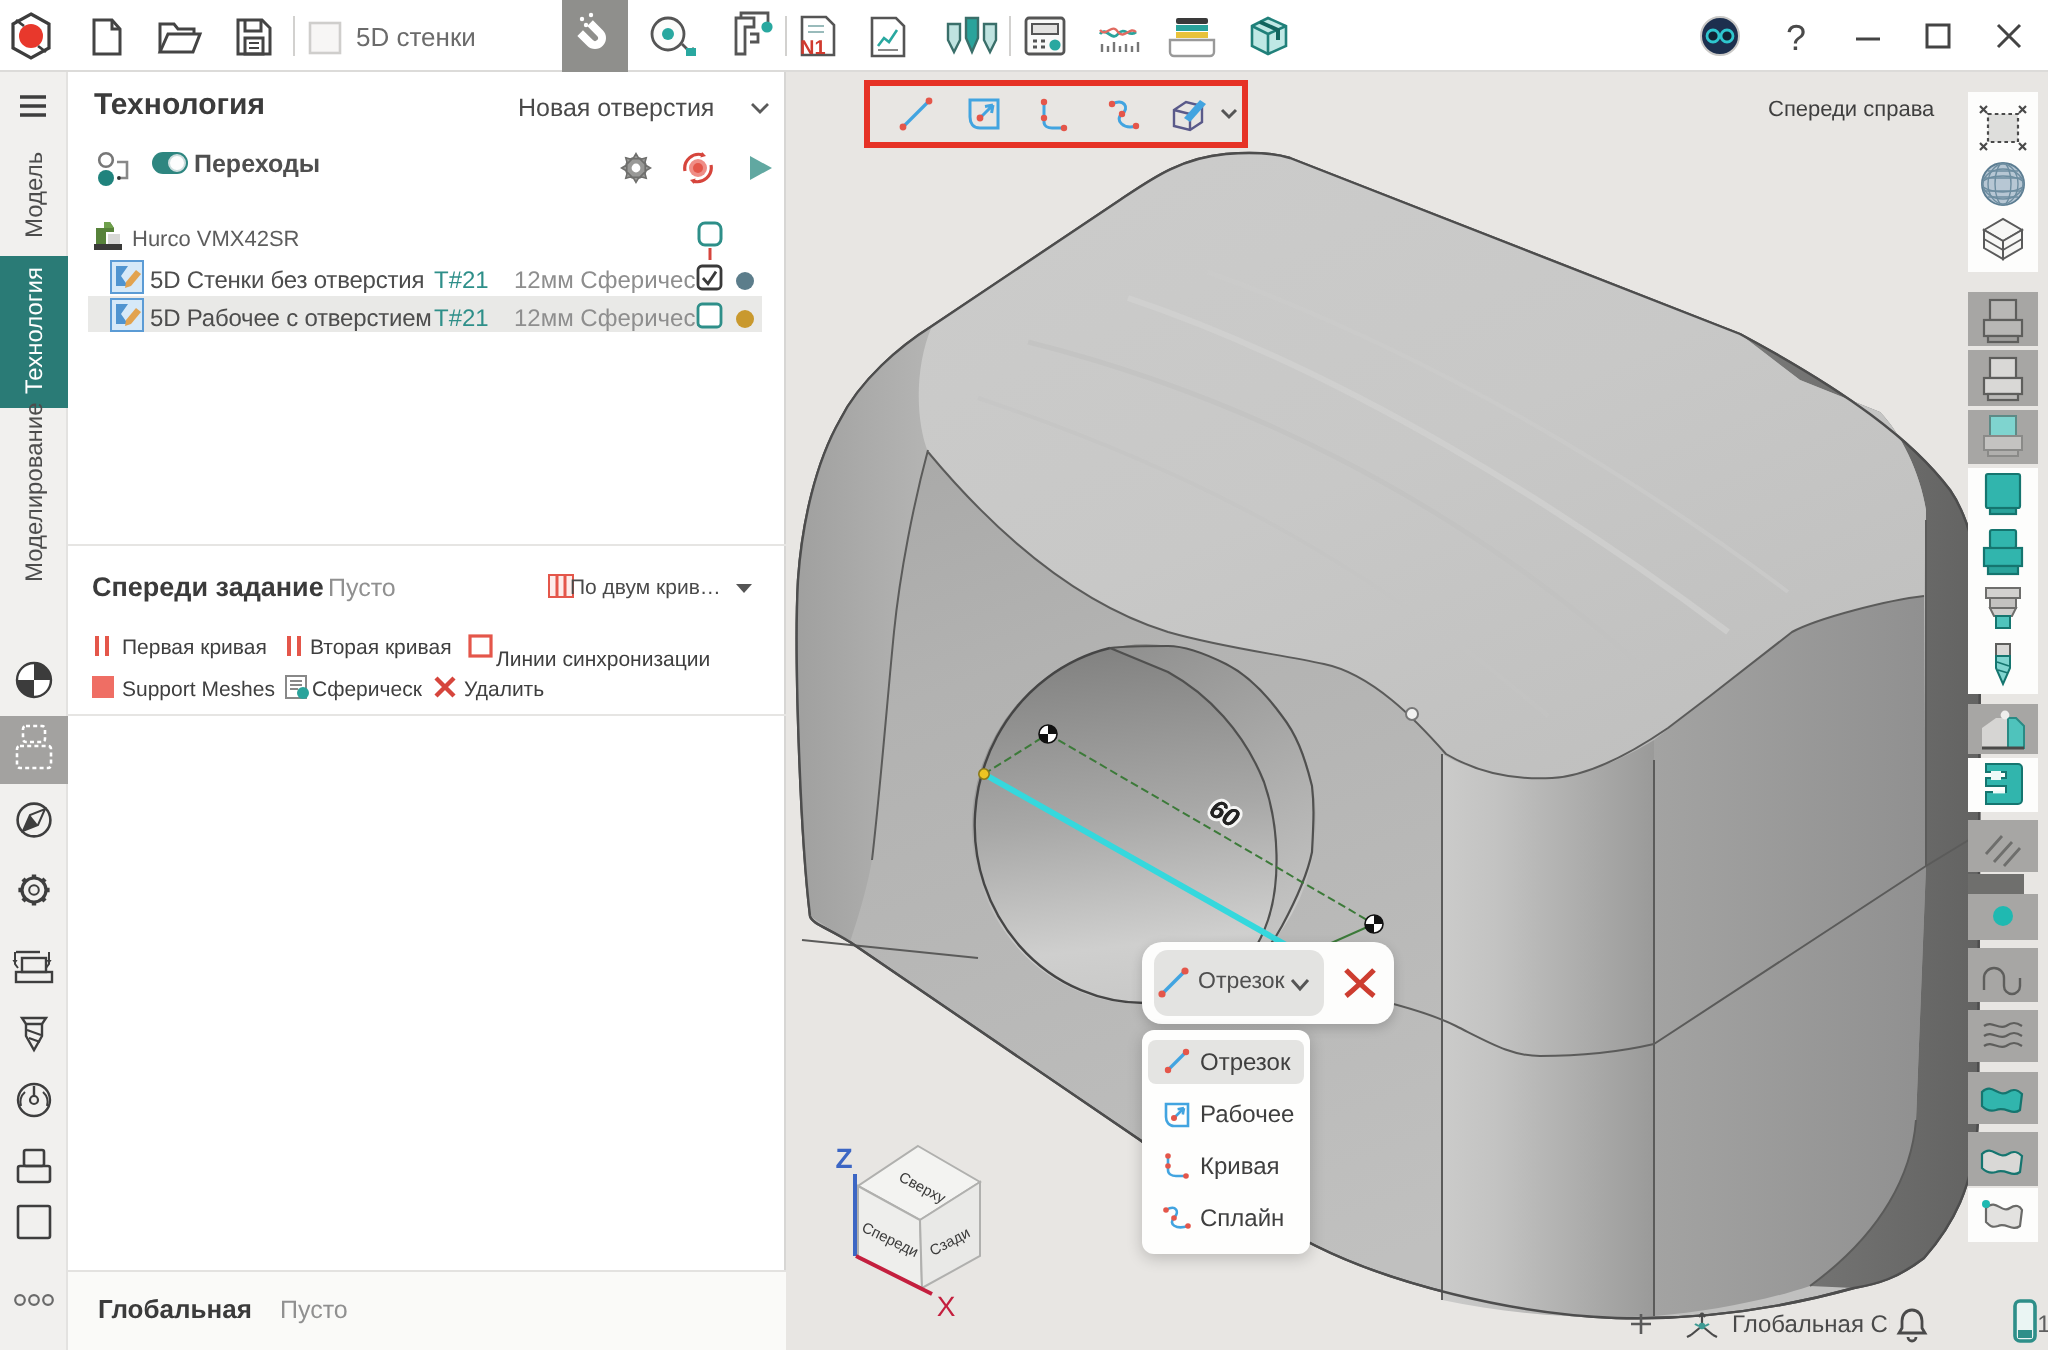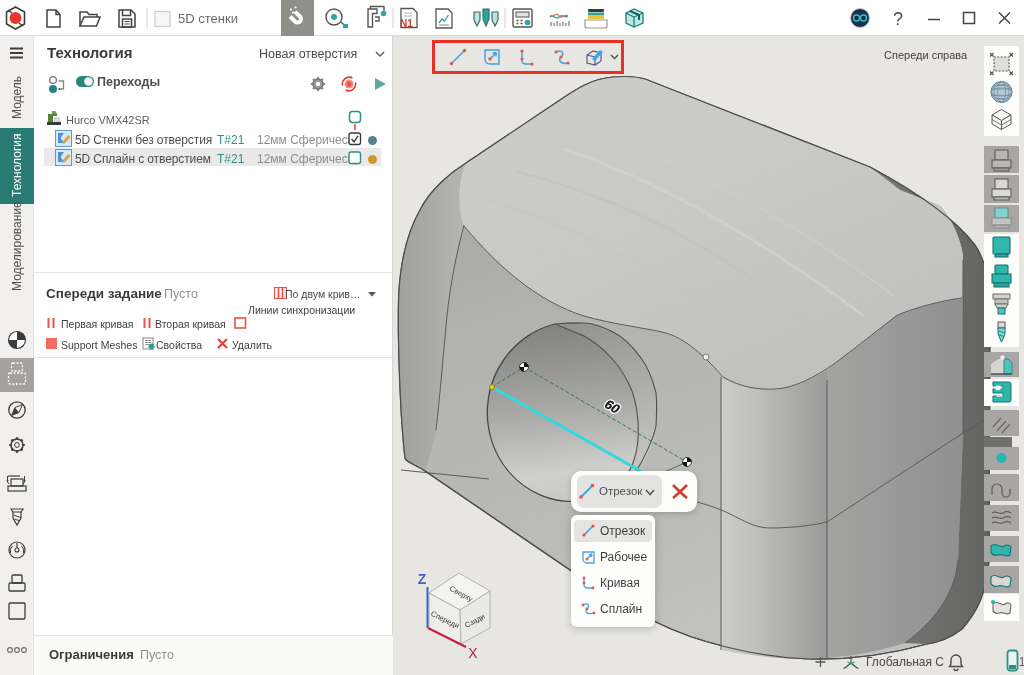--- a/index.html
+++ b/index.html
@@ -235,21 +235,21 @@
     <rect x="0.5" y="0.5" width="16" height="16" fill="#d6e9f8" stroke="#5b9bd5"></rect>
     <path d="M3 3 h6 l-3.5 5 l3.5 5 h-6 Z" fill="#4f94d0"></path>
     <path d="M8 11 l5 -6 l2.5 2 l-5 6 l-3 1 Z" fill="#e2a34f"></path>
   </svg>
   <svg class="abs" style="left:21px;top:113px" width="17" height="17">
     <rect x="0.5" y="0.5" width="16" height="16" fill="#d6e9f8" stroke="#5b9bd5"></rect>
     <path d="M3 3 h6 l-3.5 5 l3.5 5 h-6 Z" fill="#4f94d0"></path>
     <path d="M8 11 l5 -6 l2.5 2 l-5 6 l-3 1 Z" fill="#e2a34f"></path>
   </svg>
   <div class="abs" style="left:41px;top:97px;font-size:12px;color:#4d4d4d;letter-spacing:-0.1px;">5D Стенки без отверстия</div>
-  <div class="abs" style="left:41px;top:116px;font-size:12px;color:#4d4d4d;letter-spacing:-0.1px;">5D Сплайн с отверстием</div>
+  <div class="abs" style="left:41px;top:116px;font-size:12px;color:#4d4d4d;letter-spacing:-0.1px;">5D Рабочее с отверстием</div>
   <div class="abs" style="left:183px;top:97px;font-size:12px;color:#2e8f89;">T#21</div>
   <div class="abs" style="left:183px;top:116px;font-size:12px;color:#2e8f89;">T#21</div>
   <div class="abs" style="left:223px;top:97px;font-size:12px;color:#8e8e8e;width:93px;overflow:hidden;white-space:nowrap;">12мм Сферическ</div>
   <div class="abs" style="left:223px;top:116px;font-size:12px;color:#8e8e8e;width:93px;overflow:hidden;white-space:nowrap;">12мм Сферическ</div>
 
   <svg class="abs" style="left:313px;top:74px" width="16" height="22">
     <rect x="2.5" y="1.5" width="11" height="11" rx="3" fill="none" stroke="#2e8f89" stroke-width="1.5"></rect>
     <path d="M8 14 v6" stroke="#d6453c" stroke-width="1.5"></path>
   </svg>
 
@@ -279,39 +279,39 @@
       <path d="M2.5 1 v10 M7.5 1 v10" stroke="#e4564a" stroke-width="2"></path>
     </svg>
   <div class="abs" style="left:27px;top:282px;font-size:10.5px;color:#3f3f3f;">Первая кривая</div>
   <svg class="abs" style="left:108px;top:281px" width="12" height="12">
       <path d="M2.5 1 v10 M7.5 1 v10" stroke="#e4564a" stroke-width="2"></path>
     </svg>
   <div class="abs" style="left:121px;top:282px;font-size:10.5px;color:#3f3f3f;">Вторая кривая</div>
   <svg class="abs" style="left:200px;top:281px" width="13" height="12">
       <rect x="1" y="1" width="10.5" height="10" fill="#fff" stroke="#e4564a" stroke-width="1.6"></rect>
     </svg>
-  <div class="abs" style="left:214px;top:268px;font-size:10.5px;color:#3f3f3f;">Линии синхронизации</div>
+  <div class="abs" style="left:214px;top:288px;font-size:10.5px;color:#3f3f3f;">Линии синхронизации</div>
 
   <div class="abs" style="left:12px;top:302px;width:11px;height:11px;background:#ef6e64;"></div>
   <div class="abs" style="left:27px;top:303px;font-size:10.5px;color:#3f3f3f;">Support Meshes</div>
   <svg class="abs" style="left:108px;top:301px" width="13" height="13">
     <rect x="1" y="1" width="10" height="11" fill="#fff" stroke="#888"></rect>
     <path d="M3 3.5 h6 M3 5.5 h6 M3 7.5 h4" stroke="#888" stroke-width="0.9"></path>
     <circle cx="9.5" cy="9.5" r="3" fill="#2aa39b"></circle>
   </svg>
-  <div class="abs" style="left:122px;top:303px;font-size:10.5px;color:#3f3f3f;">Свойства</div>
+  <div class="abs" style="left:122px;top:303px;font-size:10.5px;color:#3f3f3f;">Сферическ</div>
   <svg class="abs" style="left:182px;top:301px" width="13" height="13">
       <path d="M2 2 L11 11 M11 2 L2 11" stroke="#d6453c" stroke-width="2.2"></path>
     </svg>
   <div class="abs" style="left:198px;top:303px;font-size:10.5px;color:#3f3f3f;">Удалить</div>
 
   <div class="abs" style="left:0;top:321px;width:359px;height:1px;background:#e6e5e3;"></div>
 
   <div class="abs" style="left:0;top:599px;width:359px;height:40px;background:#fafaf8;border-top:1px solid #e3e2e0;"></div>
-  <div class="abs" style="left:15px;top:611px;font-size:13px;font-weight:bold;color:#3b3b3b;">Ограничения</div>
+  <div class="abs" style="left:15px;top:611px;font-size:13px;font-weight:bold;color:#3b3b3b;">Глобальная</div>
   <div class="abs" style="left:106px;top:612px;font-size:12.5px;color:#909090;">Пусто</div>
 </div>
 
 <div class="abs" id="viewport" style="left:394px;top:36px;width:630px;height:639px;background:#e8e6e3;">
   <svg width="630" height="639" style="position:absolute;left:0;top:0">
     <defs>
       <linearGradient id="gTop" x1="0" y1="0" x2="0.7" y2="1">
         <stop offset="0" stop-color="#cccccb"></stop>
           <stop offset="0.55" stop-color="#c8c8c7"></stop>
           <stop offset="1" stop-color="#c0c0bf"></stop>

